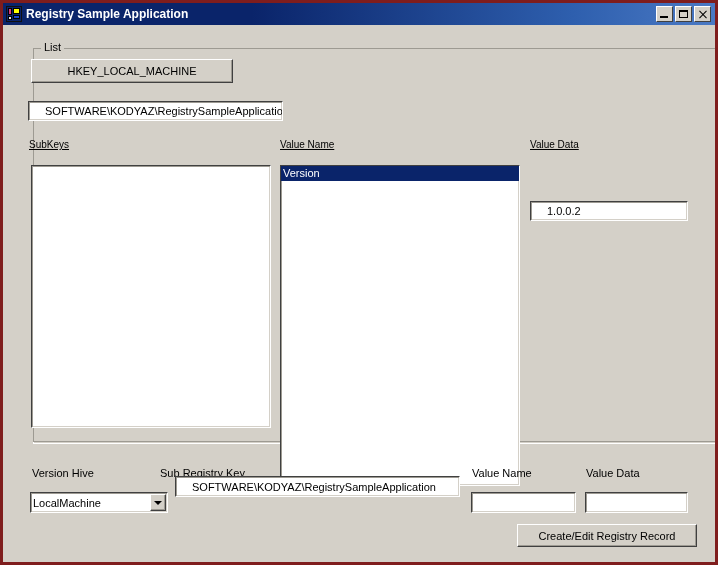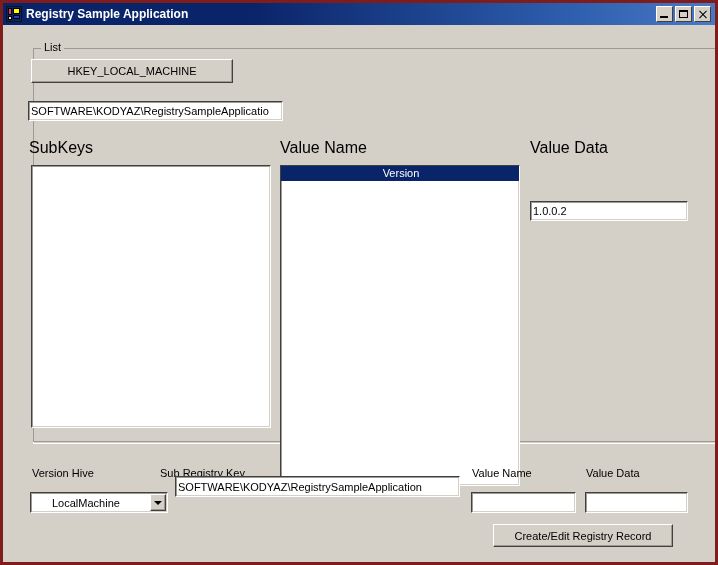--- a/index.html
+++ b/index.html
@@ -165,21 +165,21 @@
     border-color: #404040 #ffffff #ffffff #404040;
     box-shadow: inset 1px 1px 0 #9d9a92, inset -1px -1px 0 #d4d0c8;
     box-sizing: border-box;
   }
   .txt {
     font-family: "Liberation Sans", sans-serif;
     font-size: 11px;
     color: #000;
     display: flex;
     align-items: center;
-    padding-left: 2px;
+    padding-left: 16px;
     overflow: hidden;
     white-space: nowrap;
   }
 
   
   #btn-hive {
     position: absolute;
     left: 28px;
     top: 34px;
     width: 202px;
@@ -188,42 +188,42 @@
   #path-box {
     position: absolute;
     left: 25px;
     top: 76px;
     width: 255px;
     height: 20px;
   }
 
   .fieldlabel {
     position: absolute;
-    font-size: 16px;
+    font-size: 10px;
     color: #000;
     white-space: nowrap;
+    text-decoration: underline;
   }
   #lbl-subkeys    { left: 26px;  top: 114px; }
   #lbl-valuename  { left: 277px; top: 114px; }
   #lbl-valuedata  { left: 527px; top: 114px; }
 
   #list-subkeys {
     position: absolute;
     left: 28px;
     top: 140px;
     width: 240px;
     height: 263px;
   }
   #list-valuename {
     position: absolute;
     left: 277px;
     top: 140px;
     width: 240px;
     height: 321px;
-    text-align: center;
   }
   #txt-valuedata {
     position: absolute;
     left: 527px;
     top: 140px;
     width: 158px;
     height: 20px;
     margin-top: 36px;
   }
 
@@ -256,21 +256,21 @@
     border: 1px solid;
     border-color: #404040 #ffffff #ffffff #404040;
     box-shadow: inset 1px 1px 0 #9d9a92, inset -1px -1px 0 #d4d0c8;
     box-sizing: border-box;
     display: flex;
     align-items: center;
     cursor: default;
   }
   #combo-hive .cv {
     flex: 1 1 auto;
-    padding-left: 21px;
+    padding-left: 2px;
     font-size: 11px;
     white-space: nowrap;
     overflow: hidden;
   }
   #combo-arrow {
     flex: 0 0 auto;
     width: 16px;
     height: 17px;
     margin-right: 1px;
     background: #d4d0c8;
@@ -308,21 +308,21 @@
   }
   #txt-b-valuedata {
     position: absolute;
     left: 582px;
     top: 467px;
     width: 103px;
     height: 21px;
   }
   #btn-create {
     position: absolute;
-    left: 490px;
+    left: 514px;
     top: 499px;
     width: 180px;
     height: 23px;
   }
 </style>
 </head>
 <body>
 
 <div id="window">
 

